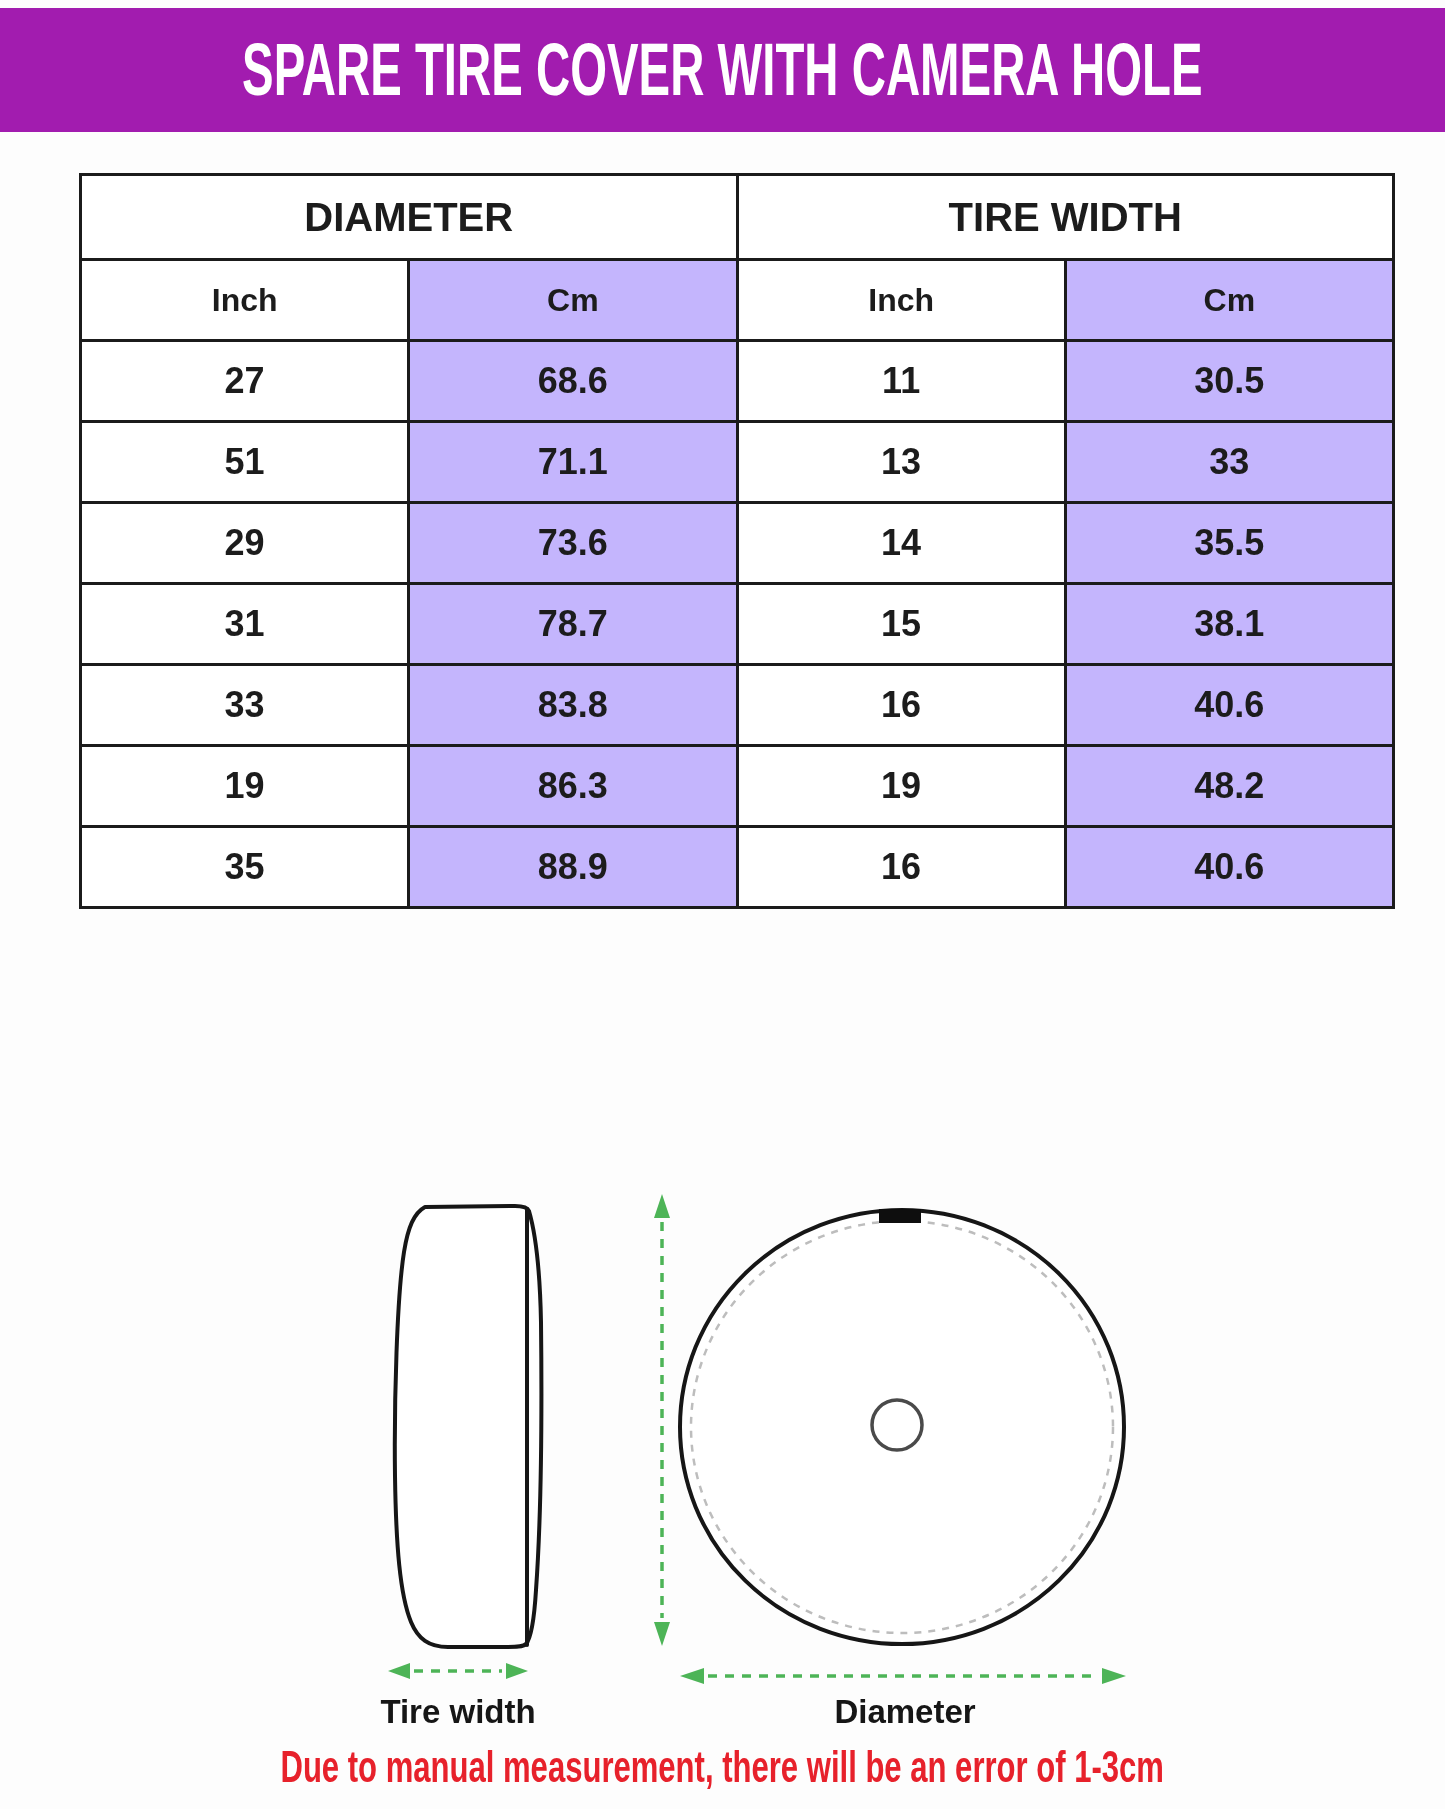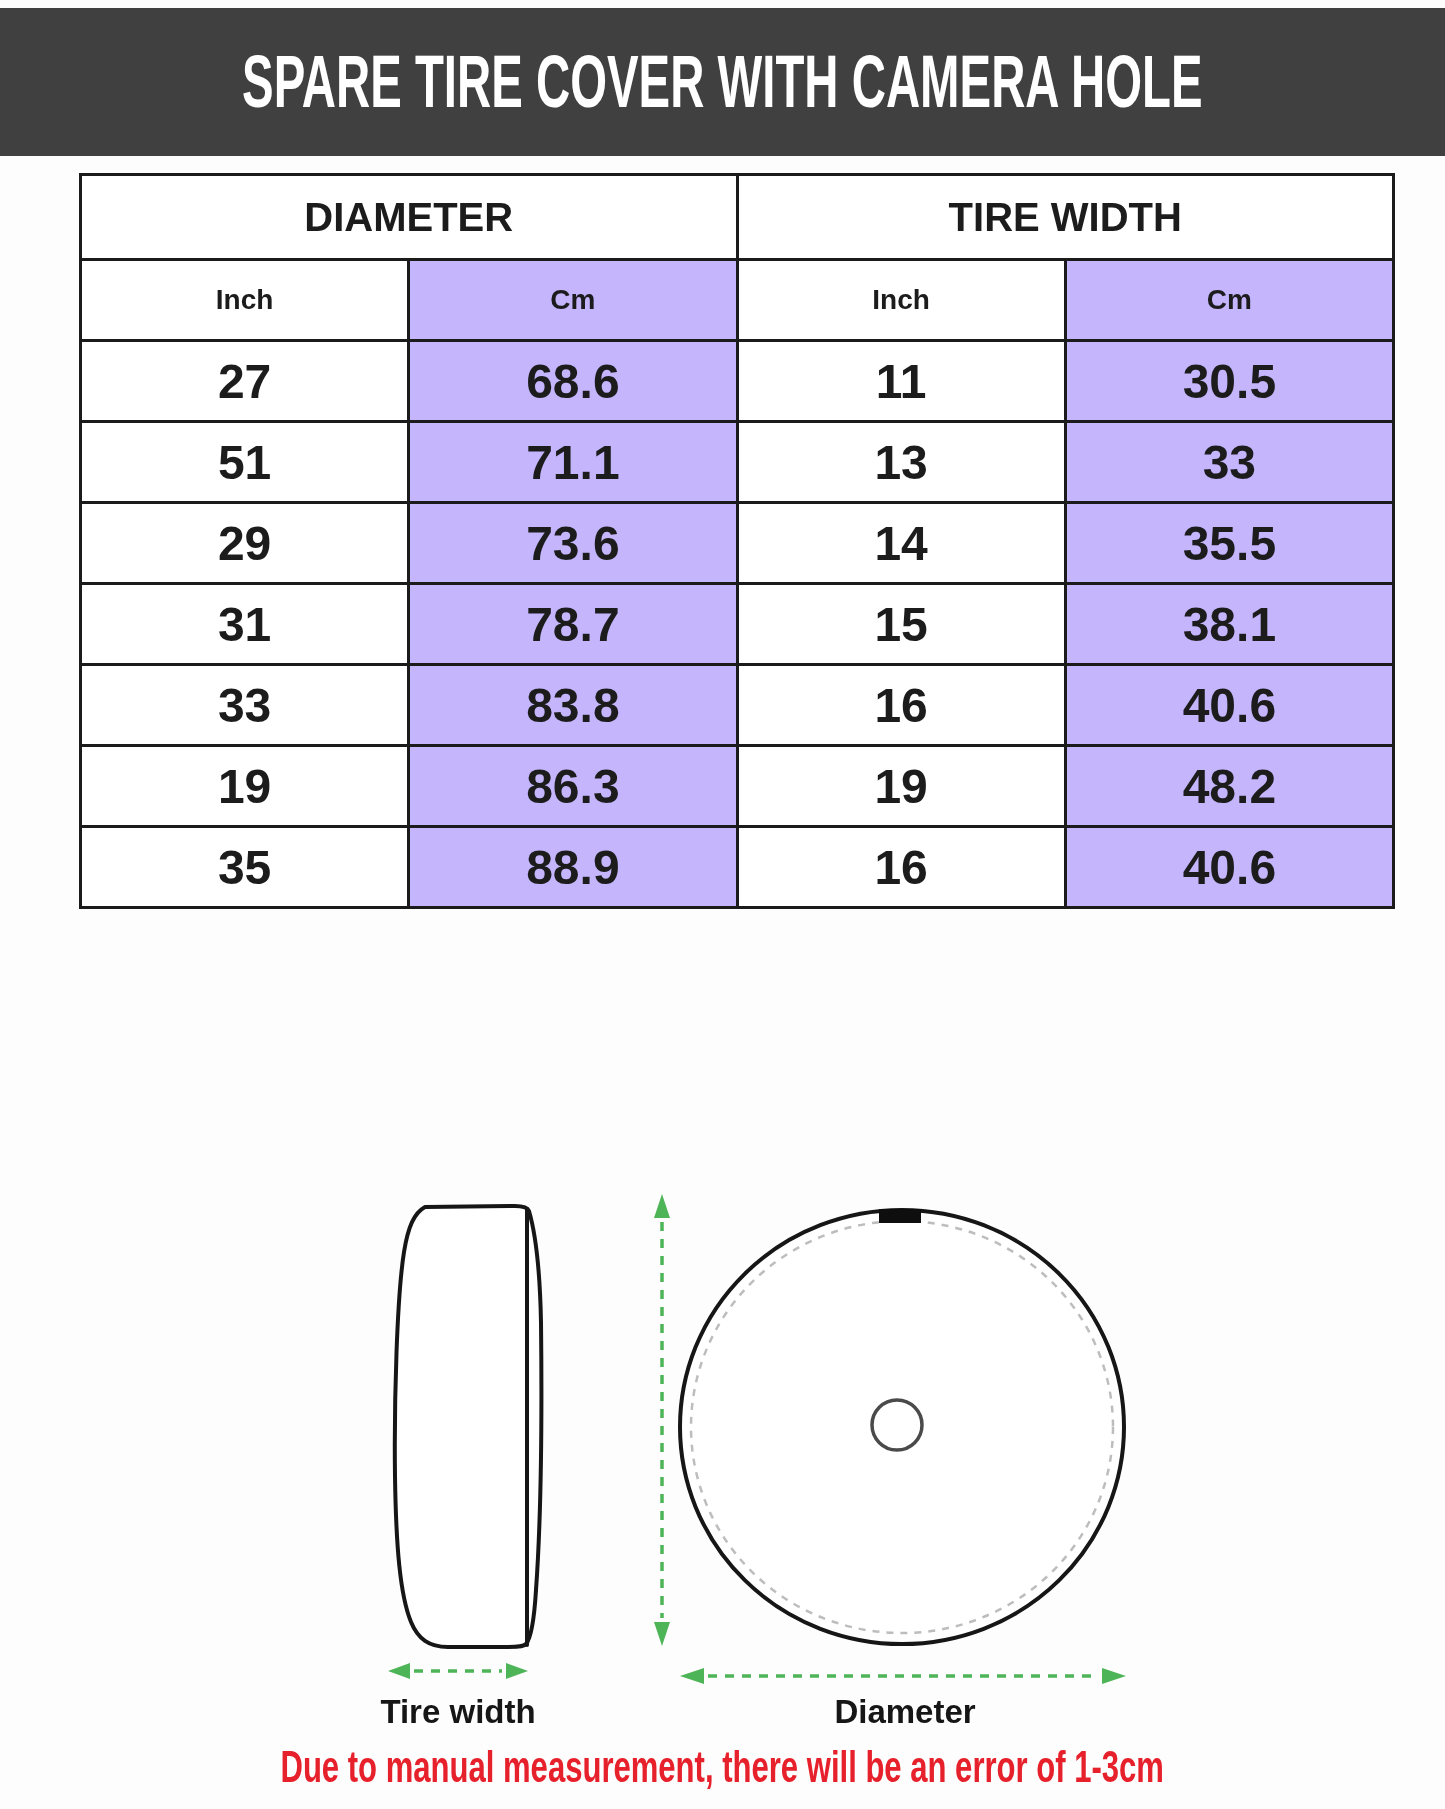--- a/index.html
+++ b/index.html
@@ -6,43 +6,43 @@
   body{
     width:1445px;height:1809px;
     background:#FDFDFD;
     font-family:"Liberation Sans", sans-serif;
     position:relative;overflow:hidden;
   }
   .page{position:absolute;inset:0;}
 
   
   .banner{
-    position:absolute;left:0;top:8px;width:1445px;height:148px;
-    background:#404040;
+    position:absolute;left:0;top:8px;width:1445px;height:124px;
+    background:#a21caf;
     display:flex;align-items:center;justify-content:center;
   }
   .banner-title{
     margin:0;color:#FFFFFF;font-weight:700;font-size:74px;line-height:1;
     white-space:nowrap;transform:scaleX(0.64);transform-origin:center;
     letter-spacing:0;
   }
 
   
   .size-table{
     position:absolute;left:79px;top:173px;width:1316px;
     border-collapse:collapse;table-layout:fixed;
     color:#1C1C1C;background:#FFFFFF;
   }
   .size-table th,.size-table td{
     border:3px solid #1B1B1B;text-align:center;vertical-align:middle;
     padding:0;overflow:hidden;
   }
   .group-row th{height:82px;font-size:40px;font-weight:700;background:#FFFFFF;}
-  .sub-row th{height:78px;font-size:28px;font-weight:700;}
-  .data-row td{height:78px;font-size:48px;font-weight:700;}
+  .sub-row th{height:78px;font-size:32px;font-weight:700;}
+  .data-row td{height:78px;font-size:36px;font-weight:700;}
   .cm{background:#c4b5fd;}
 
   
   .diagram{position:absolute;left:0;top:1180px;width:1445px;height:560px;}
   .diagram text{
     font-family:"Liberation Sans", sans-serif;
     font-size:33px;font-weight:700;fill:#161616;text-anchor:middle;
   }
 
   

